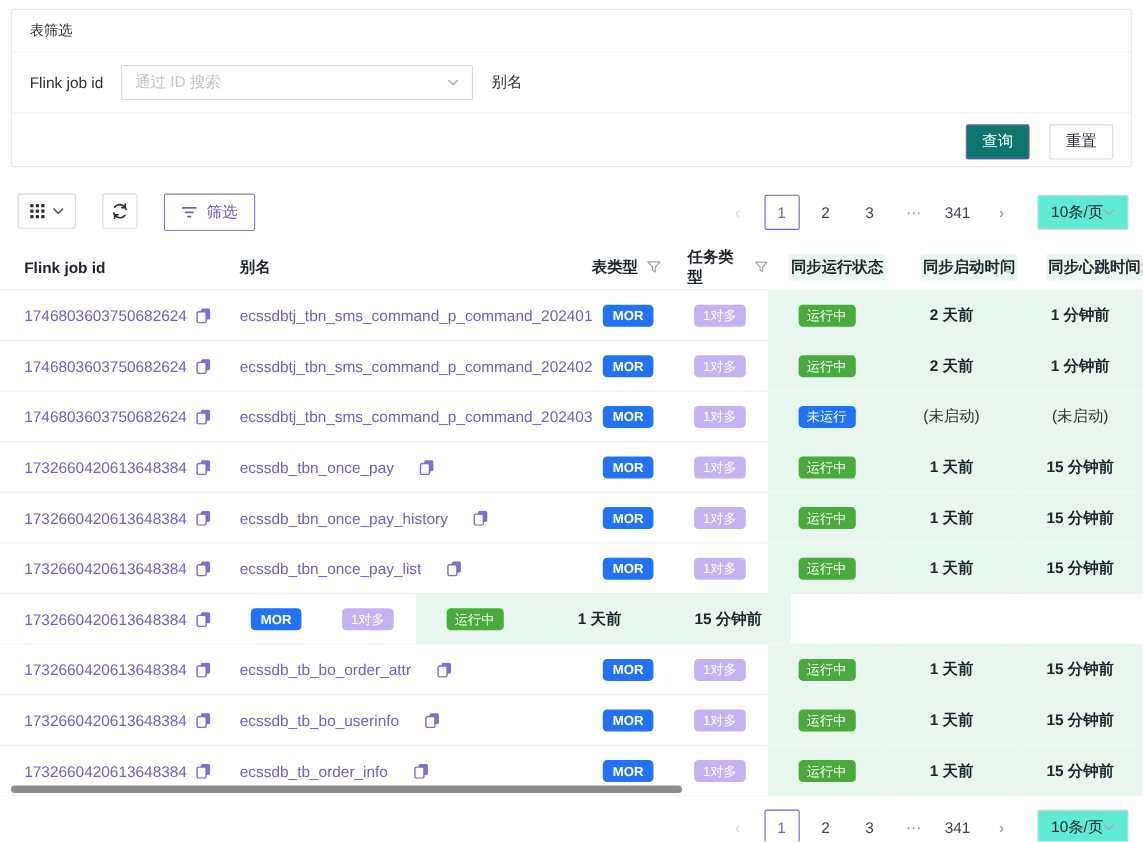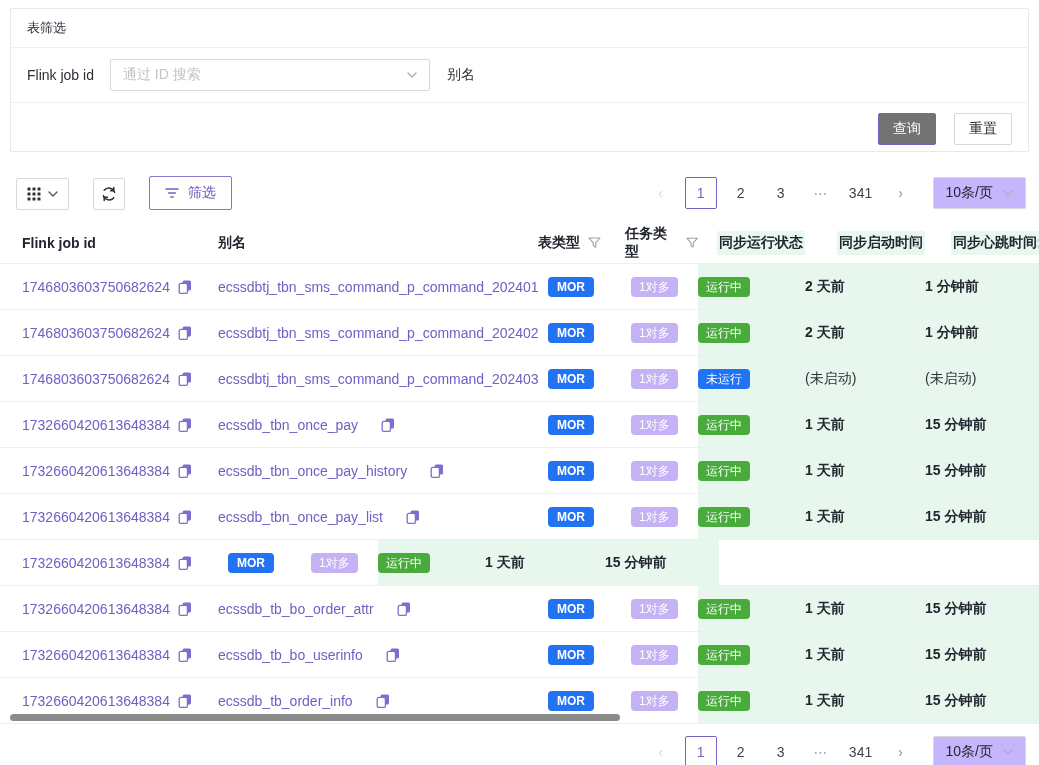--- a/index.html
+++ b/index.html
@@ -10,41 +10,41 @@
   .fc-title{padding:10px 16px;font-size:13px;color:#2b2f38;border-bottom:1px solid #f0f0f2}
   .fc-row{display:flex;align-items:center;padding:11px 16px;border-bottom:1px solid #f0f0f2}
   .fc-field{display:flex;align-items:center}
   .fc-field+.fc-field{margin-left:17px}
   .fc-label{font-size:14px;margin-right:16px;white-space:nowrap;color:#2b2f38}
   .select{width:320px;height:32px;border:1px solid #d9d9d9;border-radius:2px;background:#fff;
           display:flex;align-items:center;justify-content:space-between;padding:0 12px;box-sizing:border-box}
   .select .ph{font-size:14px;color:#c2c3c9}
   .fc-actions{display:flex;justify-content:flex-end;align-items:center;gap:18px;padding:10px 16px 6px}
   .btn{height:32px;padding:0 14px;font-size:14px;border-radius:2px;display:flex;align-items:center;cursor:pointer;box-sizing:border-box}
-  .btn-primary{background:#737373;border:1px solid #7a5fc0;color:#fff}
+  .btn-primary{background:#0f766e;border:1px solid #7a5fc0;color:#fff}
   .btn-default{background:#fff;border:1px solid #d9d9d9;color:#2b2f38}
   
   .toolbar{display:flex;align-items:center;margin:24px 13px 0 16px}
-  .tb-left{display:flex;align-items:flex-end;gap:24px}
+  .tb-left{display:flex;align-items:flex-start;gap:24px}
   .icon-btn{height:32px;border:1px solid #d9d9d9;border-radius:2px;background:#fff;
             display:flex;align-items:center;justify-content:center;box-sizing:border-box}
   .grid-btn{width:53px;gap:7px}
   .refresh-btn{width:32px}
   .filter-btn{height:34px;padding:0 15px;border:1px solid #8b74cb;border-radius:2px;background:#fff;
               color:#6b50b8;font-size:14px;display:flex;align-items:center;gap:9px;box-sizing:border-box}
   
   .pagination{display:flex;align-items:center;margin-left:auto}
   .pg-item{min-width:32px;height:32px;display:flex;align-items:center;justify-content:center;
            font-size:14px;color:#3f4450;border-radius:2px;margin-left:8px;box-sizing:border-box;cursor:pointer}
   .pg-prev{color:#d2d5da;margin-left:0}
   .pg-next{color:#8a9099}
   .pg-active{border:1px solid #7a5fc0;color:#7a5fc0}
   .pg-ellipsis{color:#9aa0aa;cursor:default}
-  .size-select{height:32px;border:1px solid #d9d9d9;border-radius:2px;background:#c4b5fd;
-               display:flex;align-items:center;gap:10px;padding:0 12px;margin-left:16px;
+  .size-select{height:32px;border:1px solid #d9d9d9;border-radius:2px;background:#5eead4;
+               display:flex;align-items:center;padding:0 12px;margin-left:16px;
                font-size:14px;color:#23272e;box-sizing:border-box;cursor:pointer}
   
   .table-wrap{margin-top:13px;position:relative}
   .thead{display:flex;align-items:center;height:40px;border-bottom:1px solid #edf0f3;
          font-size:14px;font-weight:600;color:#20252e}
   .hc{display:flex;align-items:center;box-sizing:border-box;height:100%}
   .w1{width:218px;flex:0 0 218px}.w2{width:320px;flex:0 0 320px}.w3{width:87px;flex:0 0 87px}
   .w4{width:73px;flex:0 0 73px}.w5{width:107px;flex:0 0 107px}.w6{width:120px;flex:0 0 120px}
   .w7{width:114px;flex:0 0 114px}
   .hc1{padding-left:22px}
@@ -52,21 +52,21 @@
   .hc5,.hc6,.hc7{justify-content:flex-end;position:relative}
   .hl{background:#e9f8ef;padding:3px 2px;border-radius:2px}
   .hc6 .i-sort{position:absolute;right:4px;top:15px}
   .hc7 .i-sort{position:absolute;right:-4px;top:15px}
   .trow{display:flex;align-items:stretch;height:45px;border-bottom:1px solid #edf0f3}
   .c{display:flex;align-items:center;box-sizing:border-box}
   .c1{padding-left:22px;gap:8px}
   .c2{gap:23px}
   .c3{padding-left:10px}
   .c4{padding-left:6px}
-  .c5,.c6,.c7{justify-content:flex-start}
+  .c5,.c6,.c7{justify-content:center}
   .green{background:#e8f7ee}
   .link{font-size:14px;color:#6c61c4;cursor:pointer}
   .time{font-size:14px;font-weight:700;color:#20252e}
   .time.normal{font-weight:400;color:#2b2f38}
   .badge{font-size:12px;line-height:1;color:#fff;border-radius:4px;padding:4px 8px;white-space:nowrap}
   .badge-mor{background:#2173f4;font-weight:700;padding:4px 9px}
   .badge-task{background:#c5b2f5}
   .badge-running{background:#49ab3c}
   .badge-notrunning{background:#2173f4}
   .scroll-thumb{position:absolute;left:10px;bottom:3px;width:610px;height:7px;background:#8b8b8b;border-radius:4px;cursor:grab}

